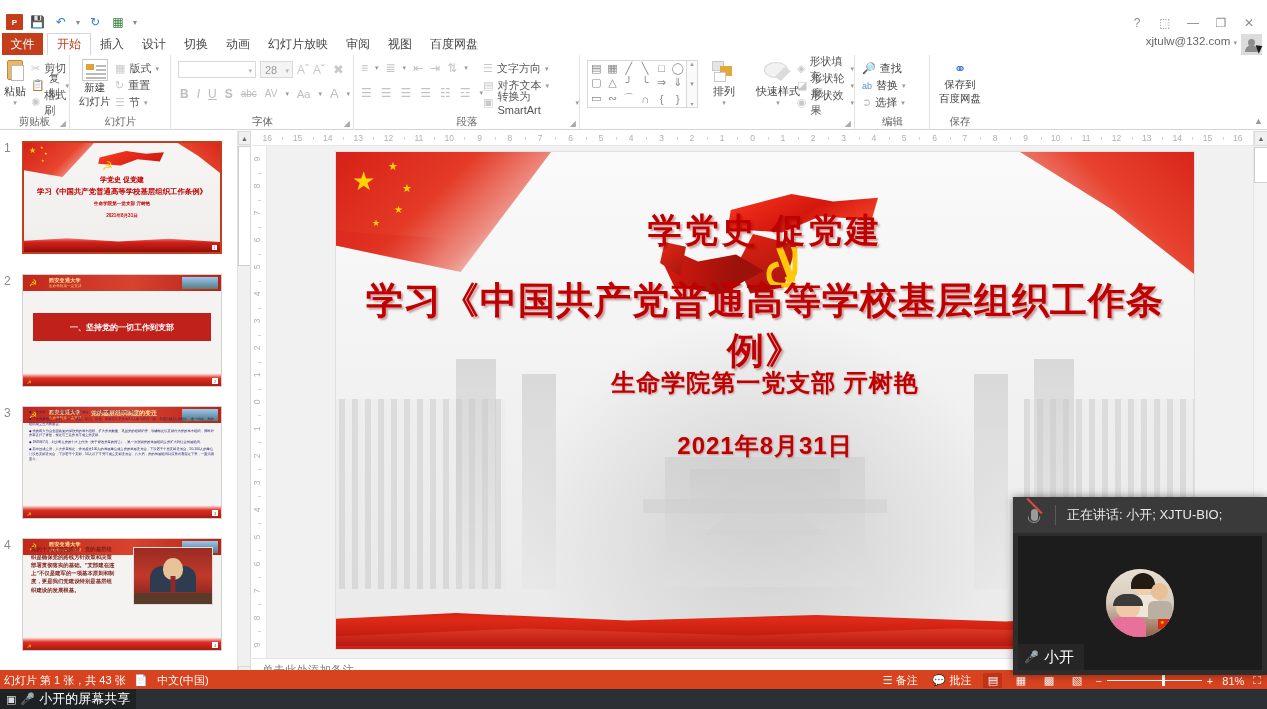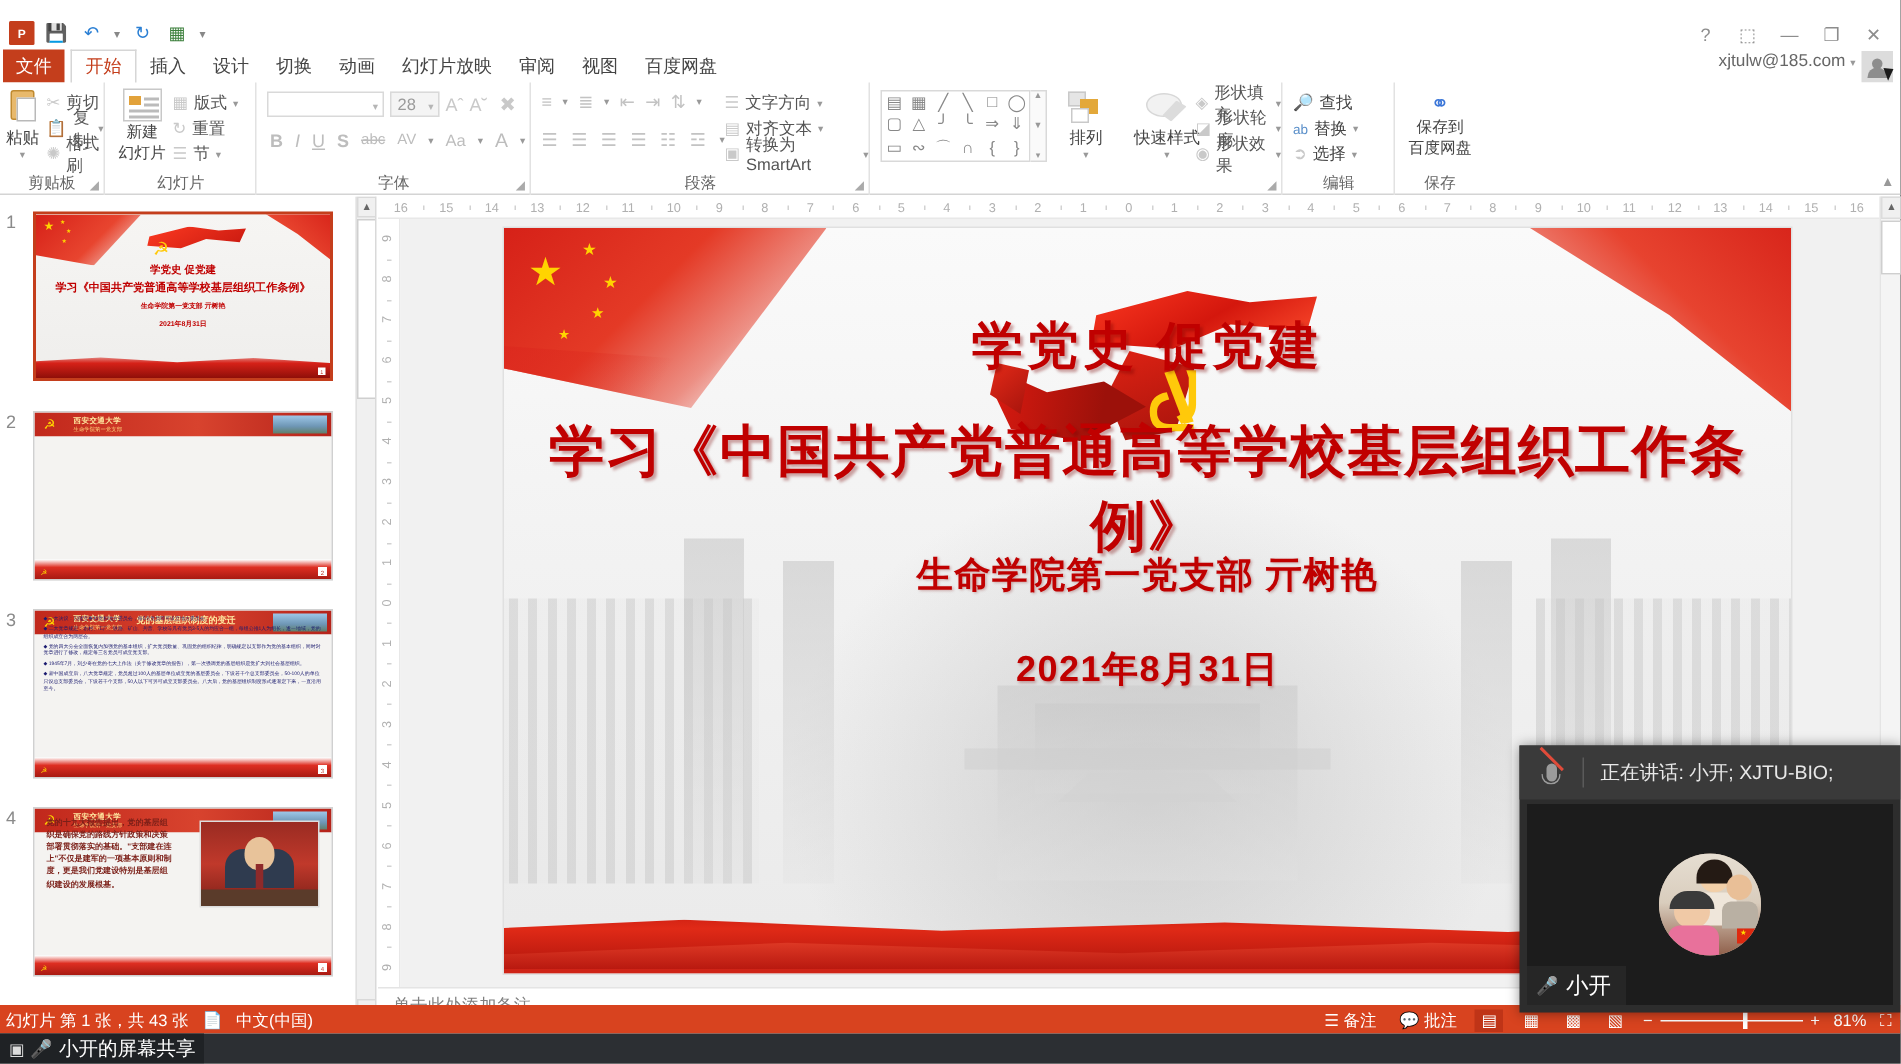--- a/index.html
+++ b/index.html
@@ -318,21 +318,21 @@
         <div class="tab">插入</div>
         <div class="tab">设计</div>
         <div class="tab">切换</div>
         <div class="tab">动画</div>
         <div class="tab">幻灯片放映</div>
         <div class="tab">审阅</div>
         <div class="tab">视图</div>
         <div class="tab">百度网盘</div>
       </div>
     <div class="acct">
-      <span>xjtulw@185.com</span> <span class="acctchev">▾</span>
+      <span>xjtulw@132.com</span> <span class="acctchev">▾</span>
     </div>
     <div class="acctav">
       <div class="head"></div>
         <div class="body"></div>
     </div>
     <div class="cursor-arrow"></div>
   </div>
 
   <div class="ribbon">
 
@@ -591,20 +591,21 @@
         <div class="thumb" style="top: 143px;">
           <div class="thumbnum" style="left: -18px;">2</div>
           <div class="thumbframe">
             <div class="mini">
               <div class="mini-red-head"></div>
               <div class="mini-emblem">☭</div>
               <div class="mini-head-txt">西安交通大学</div>
               <div class="mini-head-sub">生命学院第一党支部</div>
               <div class="mini-photo"></div>
               <div class="mini-body"></div>
+              <div class="mini-redbar">一、坚持党的一切工作到支部</div>
               <div class="mini-footer"></div>
               <div class="mini-footbadge">☭</div>
               <div class="mini-pagenum">2</div>
             </div>
           </div>
         </div>
         <div class="thumb" style="top: 275px;">
           <div class="thumbnum" style="left: -18px;">3</div>
           <div class="thumbframe">
             <div class="mini">

